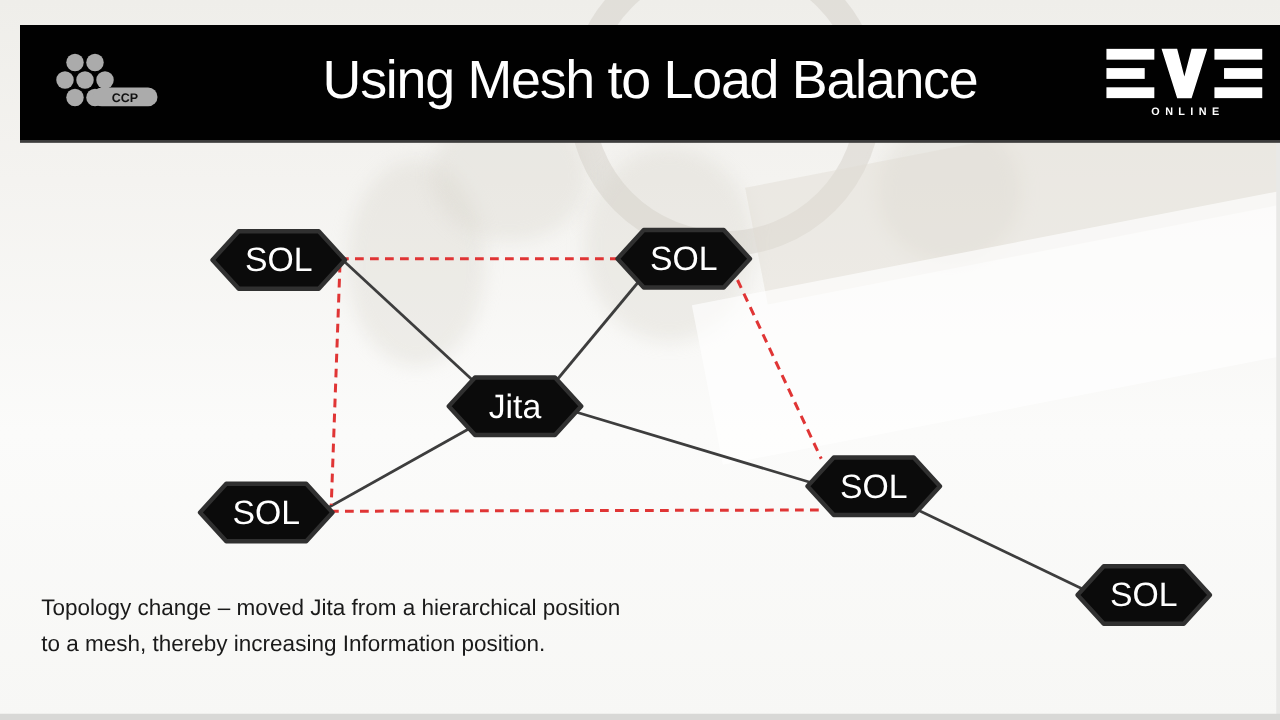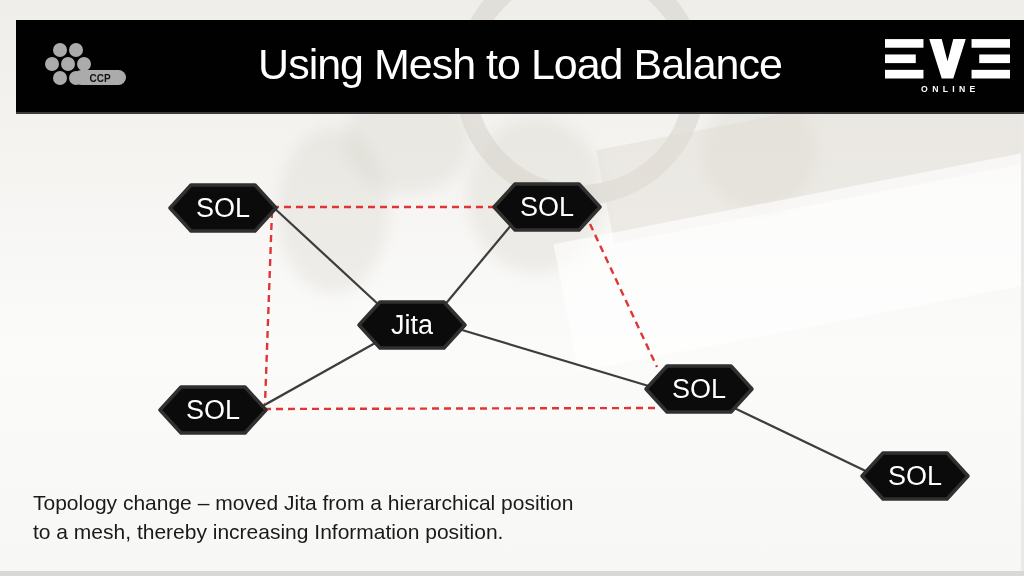--- a/index.html
+++ b/index.html
@@ -29,22 +29,22 @@
   .header{position:absolute;top:0;left:16px;right:0;height:92px;background:#010101;
           border-bottom:2px solid #3c3c3c;z-index:10;margin-top:20px;}
   .title{position:absolute;left:0;width:100%;top:20px;text-align:center;
          font-size:43px;letter-spacing:-1px;color:#ffffff;}
   .ccp-logo{position:absolute;left:14px;top:12px;}
   .eve-logo{position:absolute;right:14px;top:14px;}
   
   #mesh-svg{position:absolute;left:0;top:0;z-index:5;}
   #mesh-svg text{font-family:"Liberation Sans",sans-serif;}
   
-  .caption{position:absolute;left:33px;top:488px;z-index:6;
-           font-size:21px;line-height:29px;color:#1a1a1a;}
+  .caption{position:absolute;left:33px;top:472px;z-index:6;
+           font-size:18px;line-height:29px;color:#1a1a1a;}
 </style>
 </head>
 <body>
 
 <div class="slide">
 
   <div class="decor ring"></div>
   <div class="decor blob blob1"></div>
   <div class="decor blob blob2"></div>
   <div class="decor blob blob3"></div>

